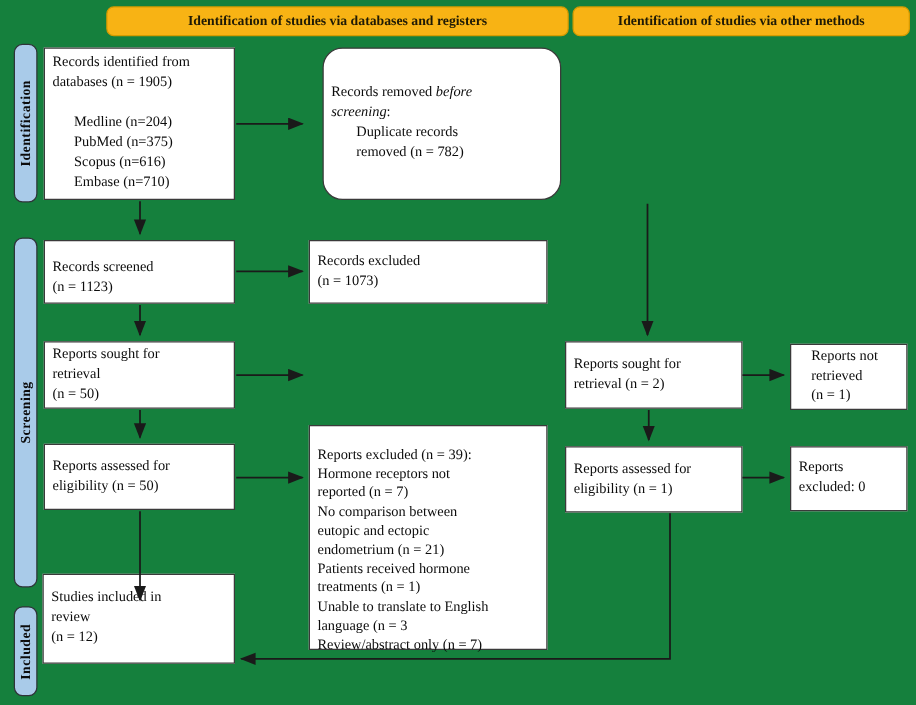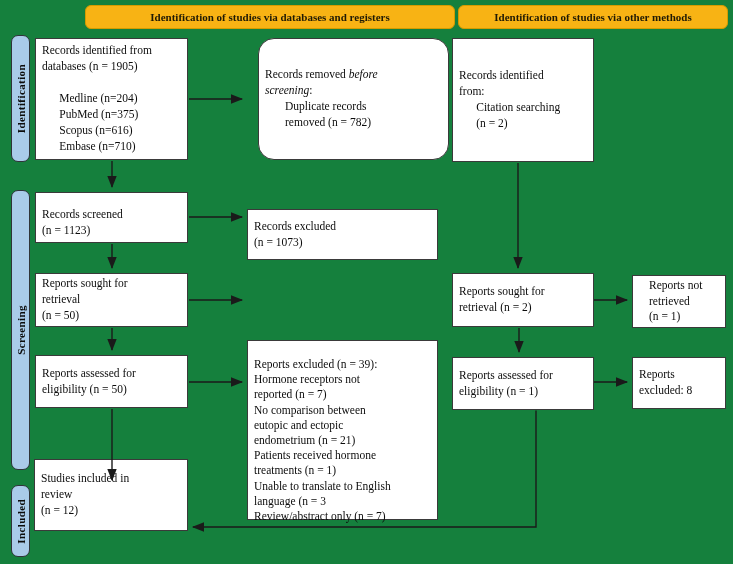--- a/index.html
+++ b/index.html
@@ -93,66 +93,60 @@
 
   <div class="box" style="left:258px; top:38px; width:191px; height:122px;border-radius:16px;">
     <div>
       <span>Records removed </span><em>before</em><br>
       <em>screening</em><span>:</span><br>
       <span class="ind">Duplicate records</span><br>
       <span class="ind">removed (n = 782)</span>
     </div>
   </div>
 
-  <div class="box" style="left:247px; top:192px; width:191px; height:51px;margin-top:17px;">
+  <div class="box" style="left:247px; top:192px; width:191px; height:51px;">
     <div class="t">Records excluded
 (n = 1073)</div>
   </div>
 
 
   <div class="box top" id="b-excluded-reasons" style="left:247px; top:340px; width:191px; height:180px;">
     <div class="t">Reports excluded (n = 39):
 Hormone receptors not
 reported (n = 7)
 No comparison between
 eutopic and ectopic
 endometrium (n = 21)
 Patients received hormone
 treatments (n = 1)
 Unable to translate to English
 language (n = 3
 Review/abstract only (n = 7)</div>
   </div>
 
-  <div class="box pre" style="left:452px; top:38px; width:142px; height:124px;">
-    <div class="t">Records identified
-from:
-      Citation searching
-      (n = 2)</div>
-  </div>
 
   <div class="box" style="left:452px; top:273px; width:142px; height:54px;">
     <div class="t">Reports sought for
 retrieval (n = 2)</div>
   </div>
 
   <div class="box" style="left:452px; top:357px; width:142px; height:53px;">
     <div class="t">Reports assessed for
 eligibility (n = 1)</div>
   </div>
 
   <div class="box" style="left:632px; top:275px; width:94px; height:53px;padding-left:16px;">
     <div class="t">Reports not
 retrieved
 (n = 1)</div>
   </div>
 
   <div class="box" style="left:632px; top:357px; width:94px; height:52px;">
     <div class="t">Reports
-excluded: 8</div>
+excluded: 0</div>
   </div>
 
   <svg id="flow-arrows" width="733" height="564" viewBox="0 0 733 564">
     <defs>
       <marker id="ah" markerWidth="10" markerHeight="8" refX="8.2" refY="3.5" orient="auto">
         <path d="M0,0 L9,3.5 L0,7 Z" fill="#1a1a1a"></path>
       </marker>
     </defs>
     <g stroke="#1a1a1a" stroke-width="1.4" fill="none">
       <line x1="189" y1="99" x2="242" y2="99" marker-end="url(#ah)"></line>

